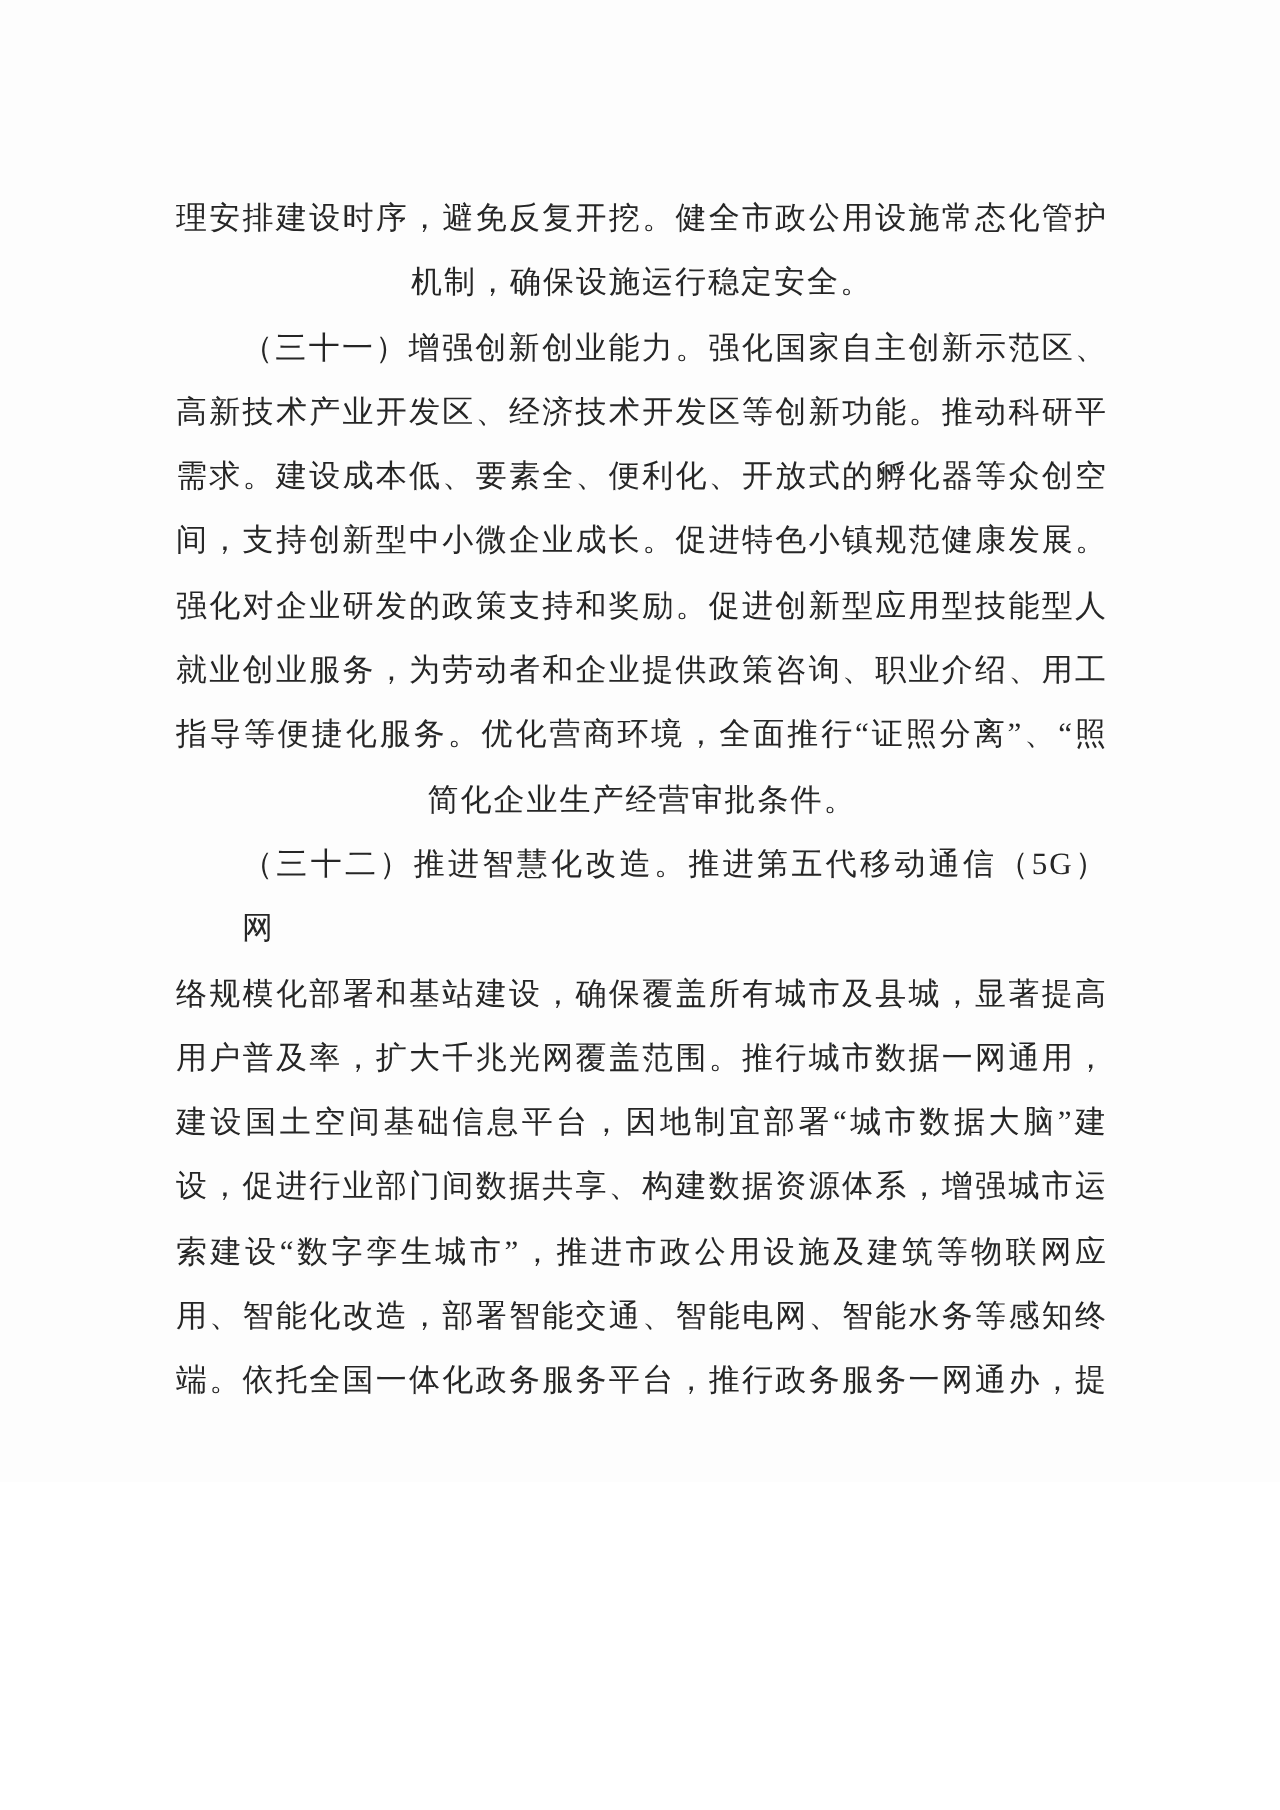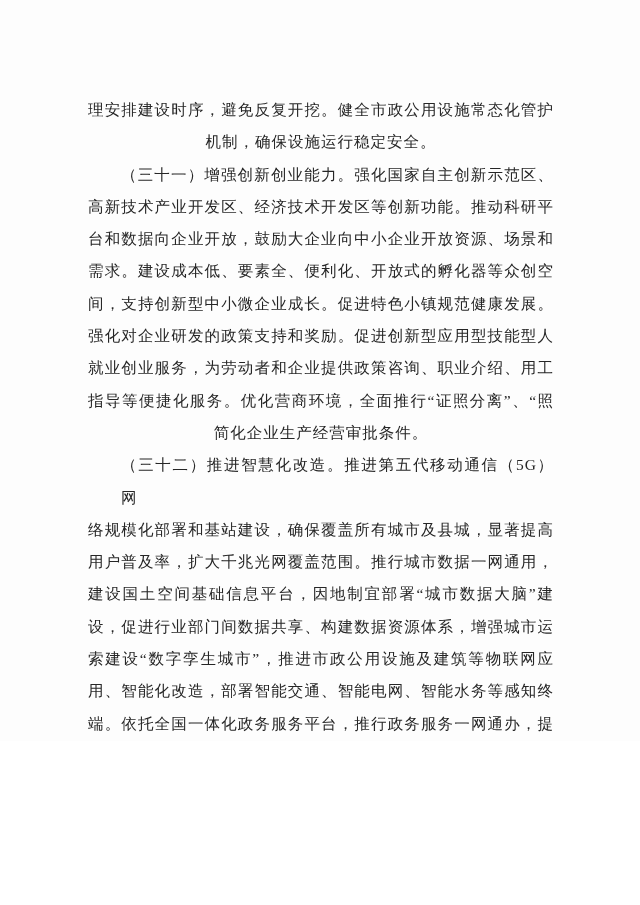--- a/index.html
+++ b/index.html
@@ -53,21 +53,20 @@
 </style>
 </head>
 <body>
 
 <div class="page">
   <div class="content">
       <div class="line just"><span class="seg">理安排建设时序，避免反复开挖。健全市政公用设施常态化管护</span></div>
       <div class="line"><span class="seg">机制，确保设施运行稳定安全。</span></div>
       <div class="line just indent"><span class="seg-bold">（三十一）增强创新创业能力。</span><span class="seg">强化国家自主创新示范区、</span></div>
       <div class="line just"><span class="seg">高新技术产业开发区、经济技术开发区等创新功能。推动科研平</span></div>
-      <div class="line just"><span class="seg">台和数据向企业开放，鼓励大企业向中小企业开放资源、场景和</span></div>
       <div class="line just"><span class="seg">需求。建设成本低、要素全、便利化、开放式的孵化器等众创空</span></div>
       <div class="line just"><span class="seg">间，支持创新型中小微企业成长。促进特色小镇规范健康发展。</span></div>
       <div class="line just"><span class="seg">强化对企业研发的政策支持和奖励。促进创新型应用型技能型人</span></div>
       <div class="line just"><span class="seg">就业创业服务，为劳动者和企业提供政策咨询、职业介绍、用工</span></div>
       <div class="line just"><span class="seg">指导等便捷化服务。优化营商环境，全面推行“证照分离”、“照</span></div>
       <div class="line"><span class="seg">简化企业生产经营审批条件。</span></div>
       <div class="line just indent"><span class="seg-bold">（三十二）推进智慧化改造。</span><span class="seg">推进第五代移动通信（5G）网</span></div>
       <div class="line just"><span class="seg">络规模化部署和基站建设，确保覆盖所有城市及县城，显著提高</span></div>
       <div class="line just"><span class="seg">用户普及率，扩大千兆光网覆盖范围。推行城市数据一网通用，</span></div>
       <div class="line just"><span class="seg">建设国土空间基础信息平台，因地制宜部署“城市数据大脑”建</span></div>

